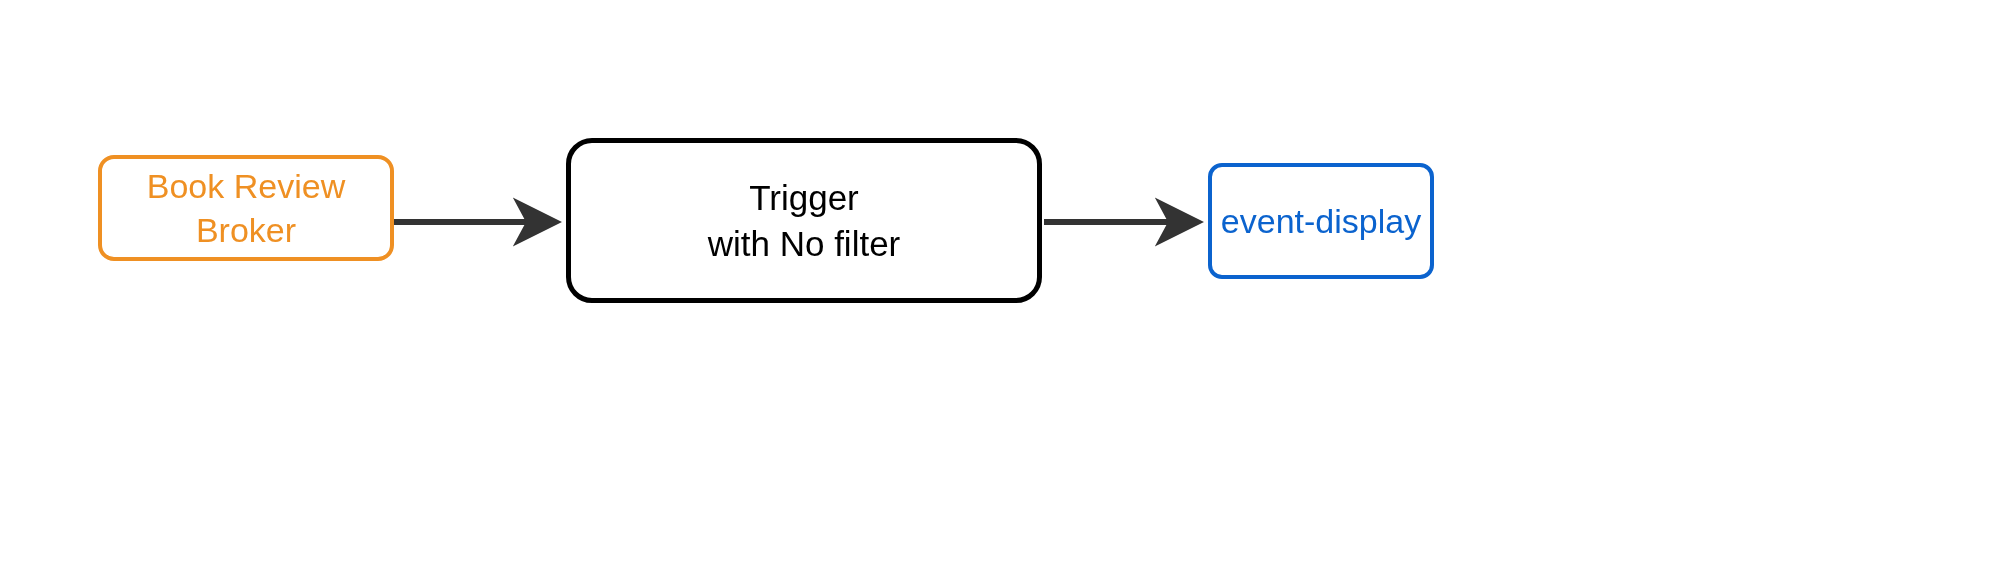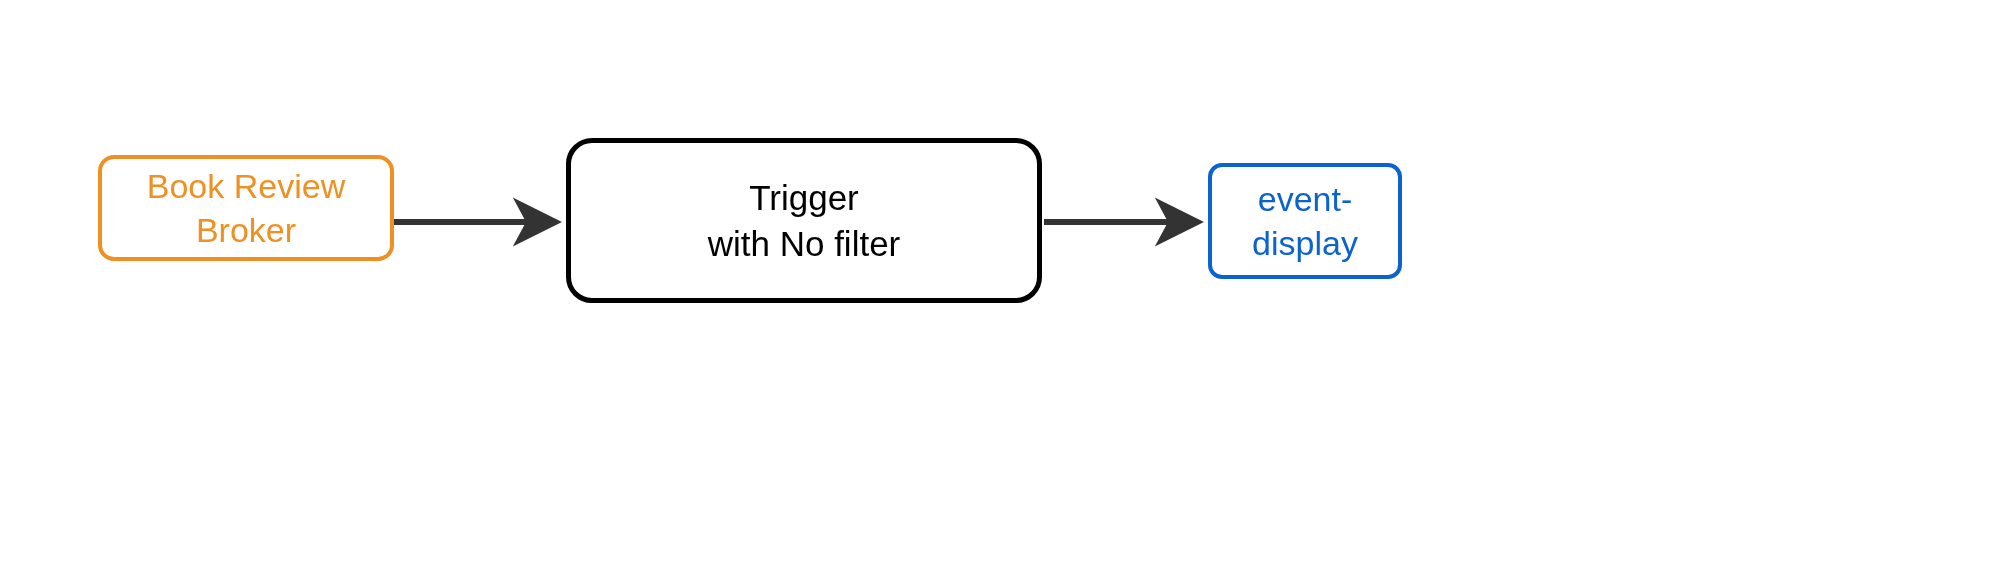--- a/index.html
+++ b/index.html
@@ -50,27 +50,26 @@
     height: 165px;
     border: 5px solid #000000;
     border-radius: 26px;
     color: #000000;
     font-size: 35px;
   }
 
   .node-sink {
     left: 1208px;
     top: 163px;
-    width: 194px;
+    width: 226px;
     height: 116px;
     border: 4px solid #0b63ce;
     border-radius: 14px;
     color: #0b63ce;
     font-size: 34px;
-    justify-content: flex-end;
   }
 
   .node-label {
     display: block;
     white-space: pre-line;
     pointer-events: none;
   }
 
   
   .edge {

